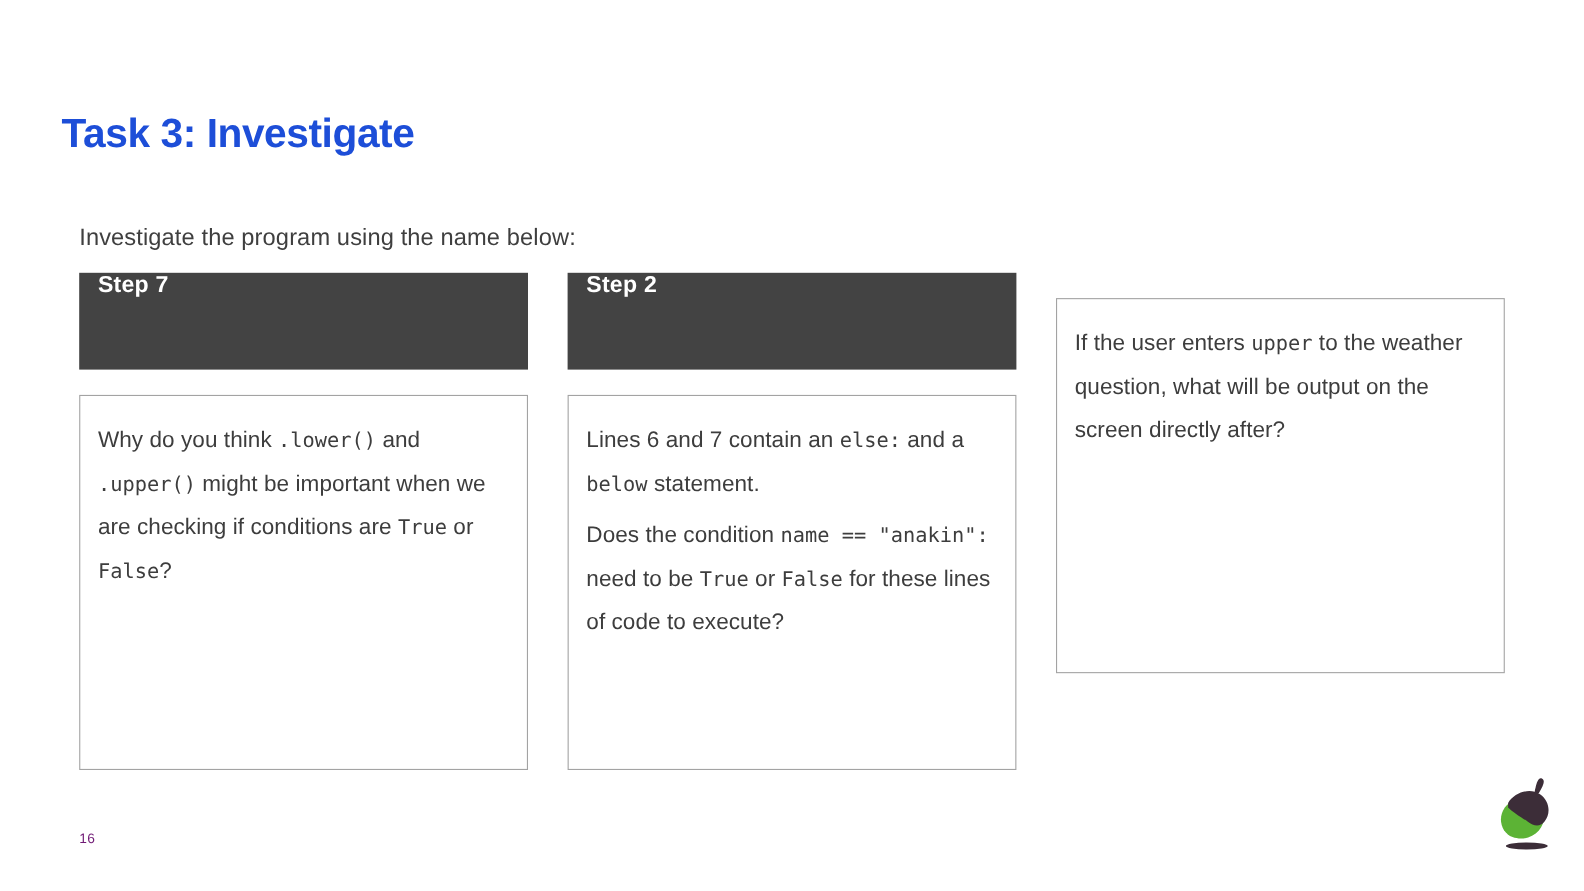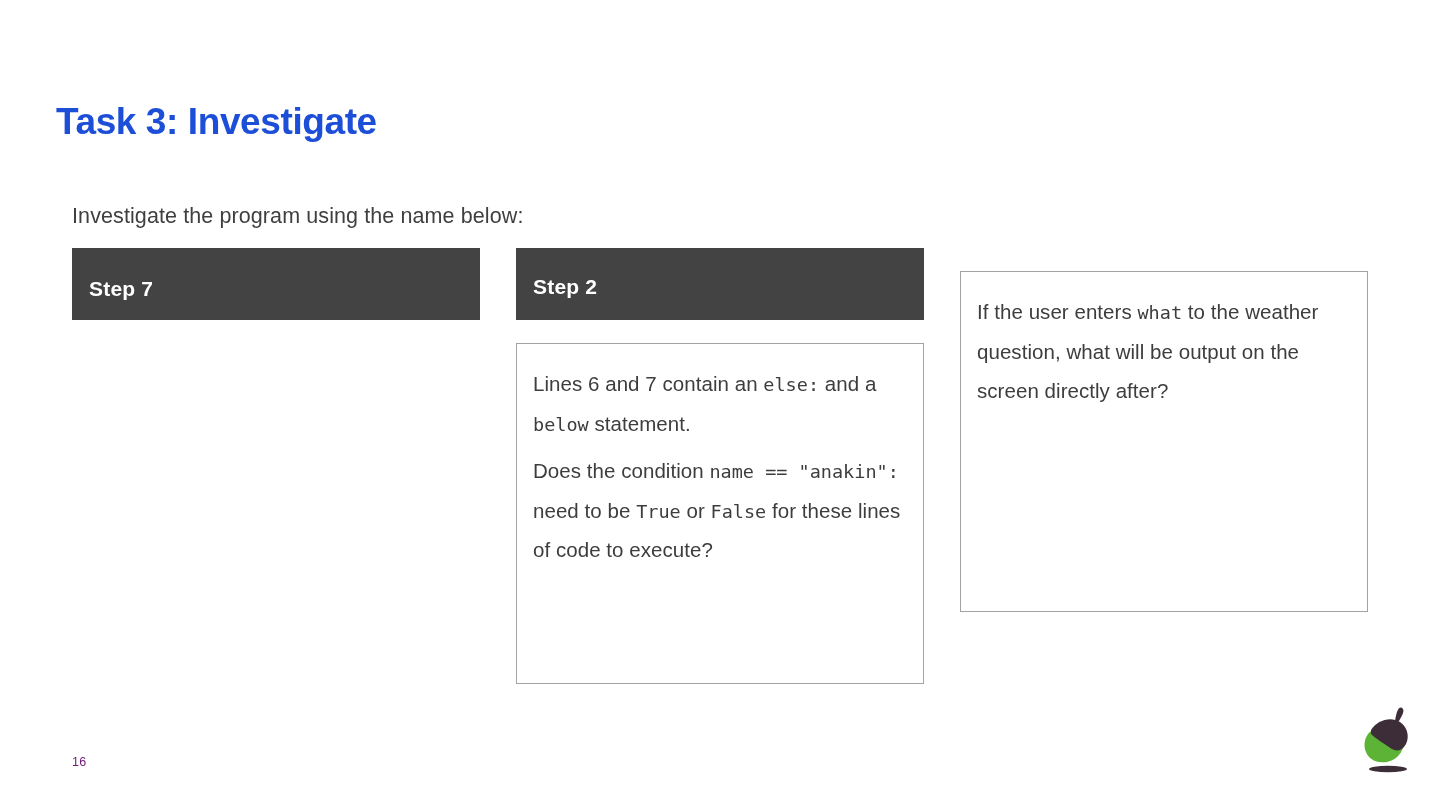--- a/index.html
+++ b/index.html
@@ -57,26 +57,26 @@
     flex-direction: row;
     gap: 36px;
   }
   .card {
     width: 409px;
     display: flex;
     flex-direction: column;
   }
 
   .card-header {
-    height: 72px;
+    height: 88px;
     background: #434343;
     display: flex;
-    align-items: center;
+    align-items: flex-start;
     box-sizing: border-box;
-    padding: 16px 0 12px 17px;
+    padding: 0 0 12px 17px;
   }
   .card-header-label {
     color: #ffffff;
     font-size: 21px;
     font-weight: bold;
     letter-spacing: 0.2px;
     line-height: 1;
   }
   
   .card:first-child .card-header { padding-bottom: 8px; }
@@ -136,35 +136,38 @@
   <h1 class="slide-title">Task 3: Investigate</h1>
 
   <p class="slide-subtitle">Investigate the program using the name below:</p>
 
   <div class="cards-row">
 
     <div class="card">
       <div class="card-header">
         <span class="card-header-label">Step 7</span>
       </div>
+      <div class="card-body">
+        <p class="card-para">Why do you think <code>.lower()</code> and <code>.upper()</code> might be important when we are checking if conditions are <code>True</code> or <code>False</code>?</p>
+      </div>
     </div>
 
     <div class="card">
       <div class="card-header">
         <span class="card-header-label">Step 2</span>
       </div>
       <div class="card-body">
         <p class="card-para">Lines 6 and 7 contain an <code>else:</code> and a <code>below</code> statement.</p>
         <p class="card-para">Does the condition <code>name == "anakin":</code> need to be <code>True</code> or <code>False</code> for these lines of code to execute?</p>
       </div>
     </div>
 
     <div class="card">
       <div class="card-body">
-        <p class="card-para">If the user enters <code>what</code> to the weather question, what will be output on the screen directly after?</p>
+        <p class="card-para">If the user enters <code>upper</code> to the weather question, what will be output on the screen directly after?</p>
       </div>
     </div>
 
   </div>
 
   <div class="page-number">16</div>
 
   <div class="logo">
     <svg width="62" height="68" viewBox="0 0 62 68" xmlns="http://www.w3.org/2000/svg">
 

